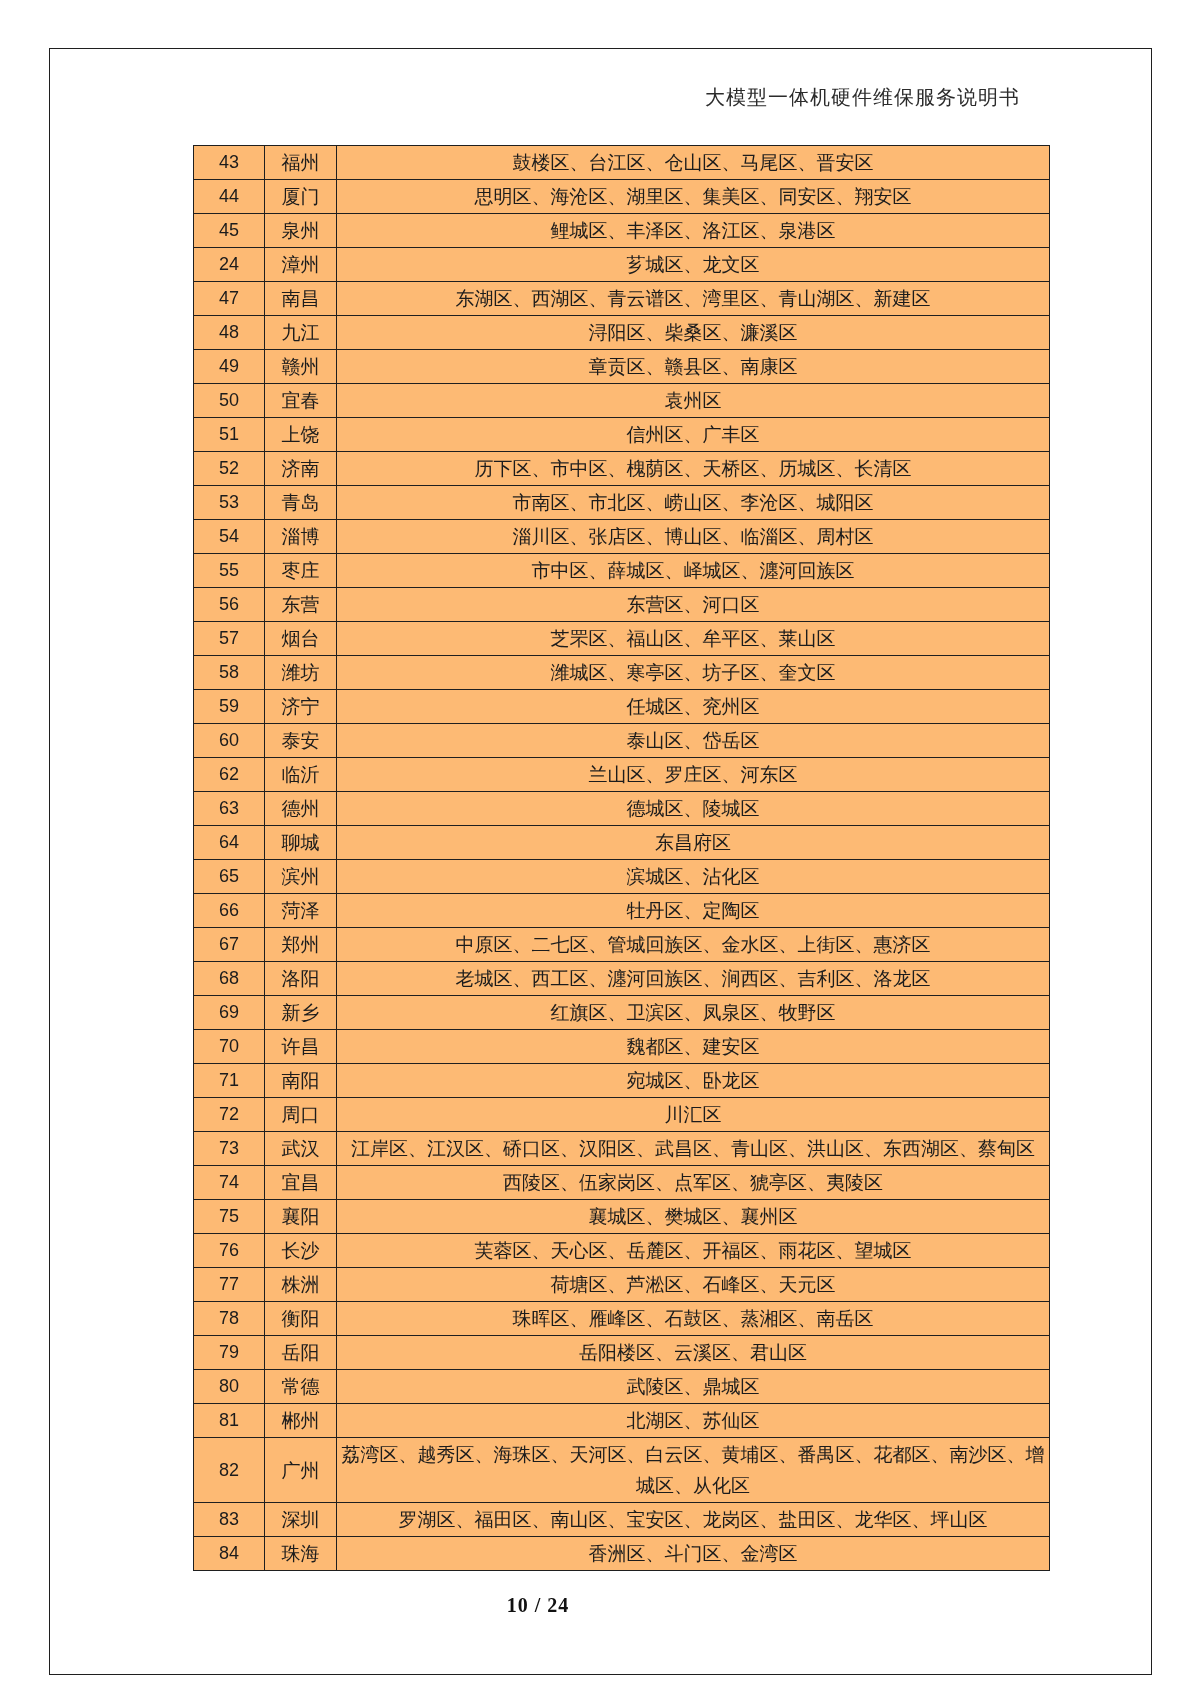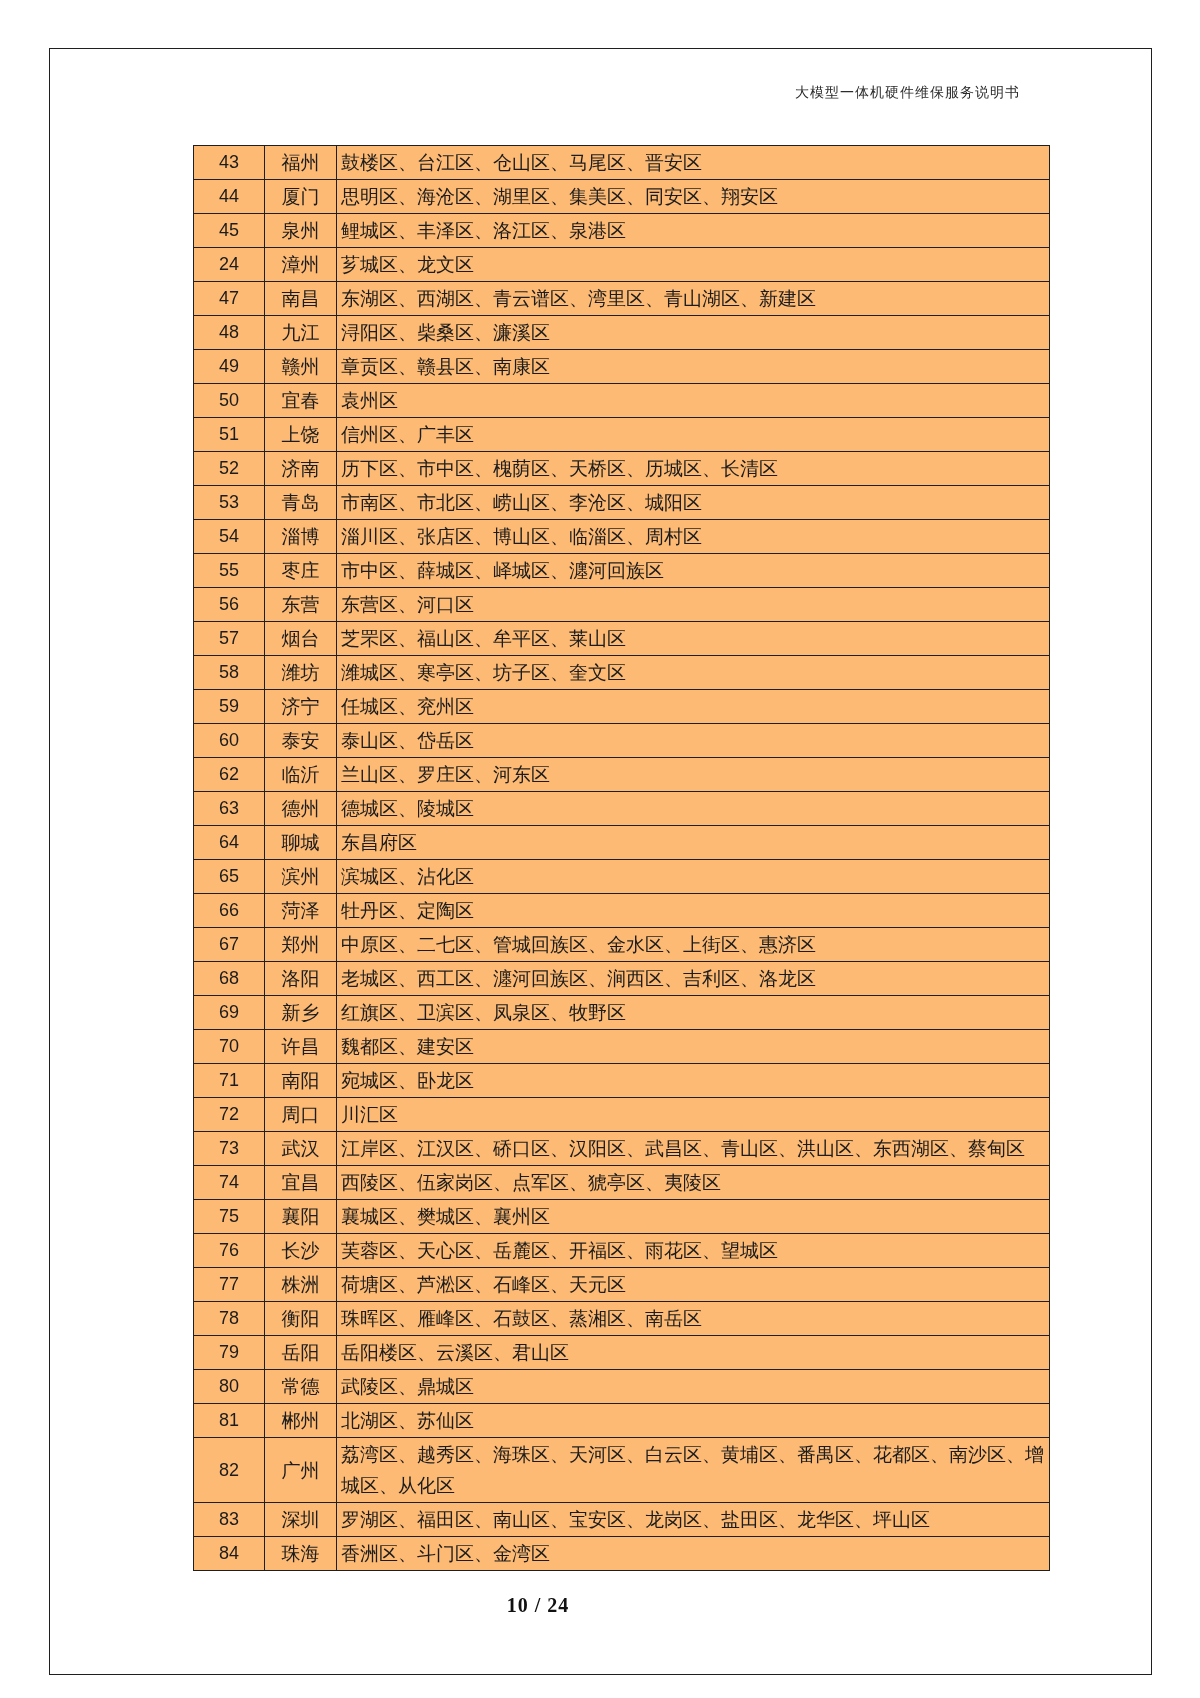--- a/index.html
+++ b/index.html
@@ -25,21 +25,21 @@
     box-sizing: border-box;
     background: #ffffff;
   }
   .doc-header {
     position: absolute;
     top: 84px;
     left: 0;
     width: 1020px;
     text-align: right;
     font-family: "Liberation Serif", serif;
-    font-size: 14px;
+    font-size: 20px;
     letter-spacing: 1px;
     color: #2b2b2b;
     white-space: nowrap;
   }
   table.region-table {
     position: absolute;
     left: 193px;
     top: 145px;
     width: 857px;
     border-collapse: collapse;
@@ -57,21 +57,21 @@
     overflow: hidden;
   }
   table.region-table td.no {
     text-align: center;
     font-size: 18px;
   }
   table.region-table td.city {
     text-align: center;
   }
   table.region-table td.districts {
-    text-align: left;
+    text-align: center;
     padding: 1px 4px;
   }
   .doc-footer {
     position: absolute;
     top: 1594px;
     left: 49px;
     width: 978px;
     text-align: center;
     font-family: "Liberation Serif", serif;
     font-weight: bold;

